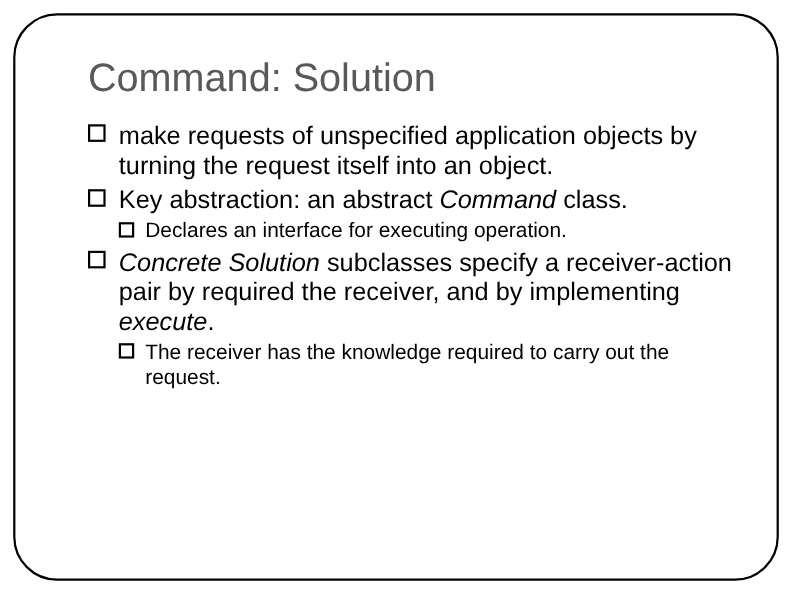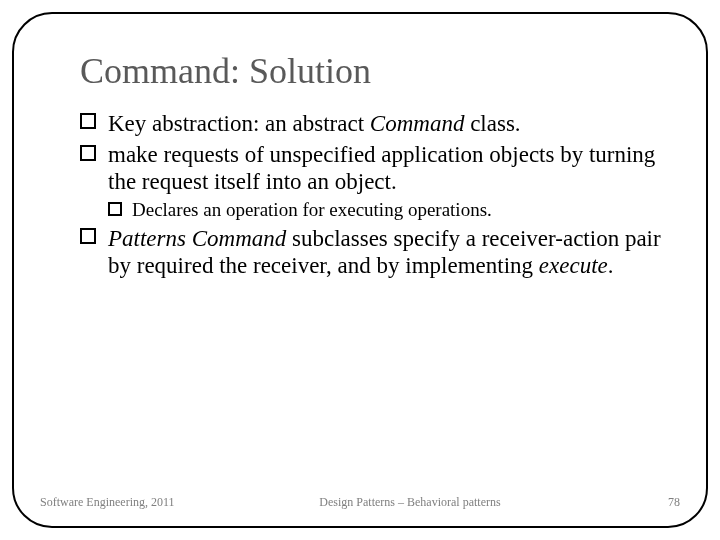--- a/index.html
+++ b/index.html
@@ -10,21 +10,20 @@
     background: #fff;
     font-family: Arial, Helvetica, sans-serif;
     color: #000;
     overflow: hidden;
   }
   .slide {
     position: relative;
     width: 720px;
     height: 540px;
     box-sizing: border-box;
-    font-family: Liberation Serif, serif;
   }
   .frame {
     position: absolute;
     top: 12px;
     left: 12px;
     right: 12px;
     bottom: 12px;
     border: 2px solid #000;
     border-radius: 40px;
     box-sizing: border-box;
@@ -90,39 +89,38 @@
 <body>
 
 <div class="slide">
   <div class="frame"></div>
 
   <div class="content">
     <h1 class="title">Command: Solution</h1>
 
     <p class="l1">
       <span class="bullet"></span>
-      <span>Key abstraction: an abstract </span><span class="i">Command</span><span> class.</span>
+      <span>make requests of unspecified application objects by turning the request itself into an object.</span>
     </p>
 
     <p class="l1">
       <span class="bullet"></span>
-      <span>make requests of unspecified application objects by turning the request itself into an object.</span>
+      <span>Key abstraction: an abstract </span><span class="i">Command</span><span> class.</span>
     </p>
 
     <p class="l2">
       <span class="bullet"></span>
-      <span>Declares an operation for executing operations.</span>
+      <span>Declares an interface for executing operation.</span>
     </p>
 
 
     <p class="l1">
       <span class="bullet"></span>
-      <span class="i">Patterns Command</span><span> subclasses specify a receiver-action pair by required the receiver, and by implementing </span><span class="i">execute</span><span>.</span>
+      <span class="i">Concrete Solution</span><span> subclasses specify a receiver-action pair by required the receiver, and by implementing </span><span class="i">execute</span><span>.</span>
     </p>
 
+    <p class="l2">
+      <span class="bullet"></span>
+      <span>The receiver has the knowledge required to carry out the request.</span>
+    </p>
   </div>
 
-  <div class="footer">
-    <span class="left">Software Engineering, 2011</span>
-    <span class="center">Design Patterns – Behavioral patterns</span>
-    <span class="right">78</span>
-  </div>
 </div>
 
 </body></html>

